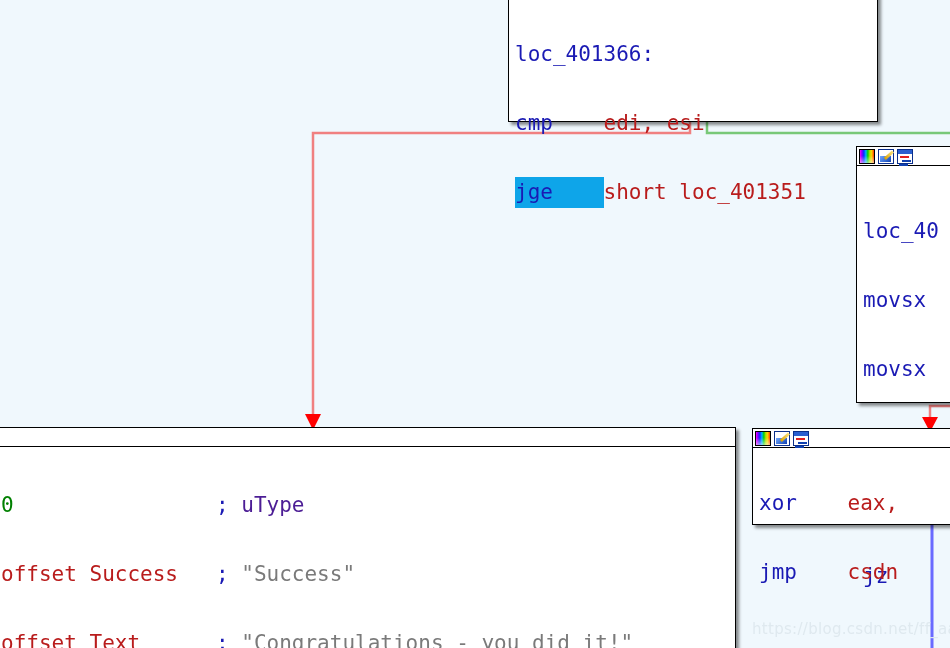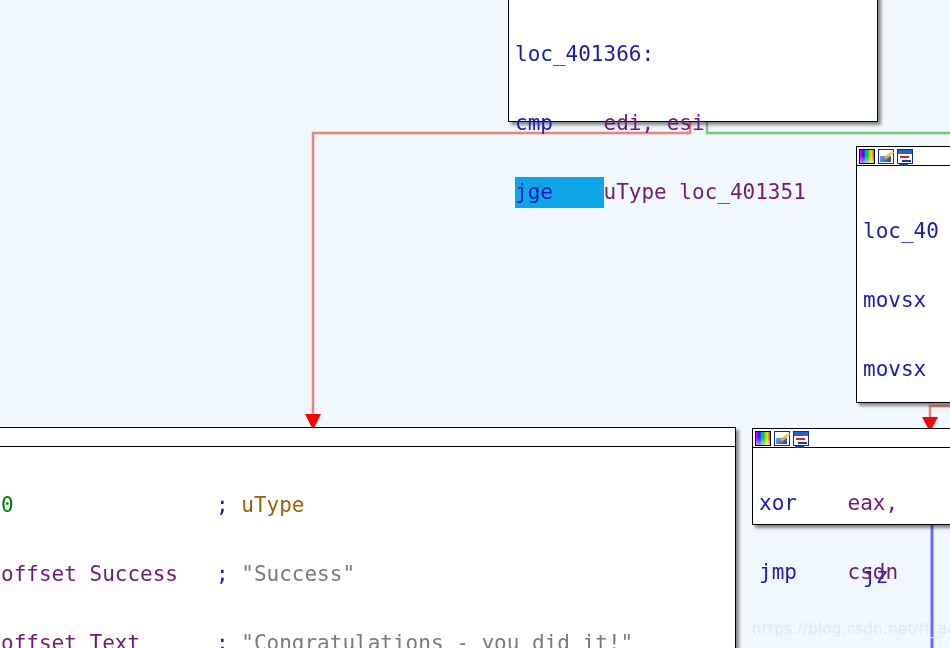--- a/index.html
+++ b/index.html
@@ -124,24 +124,24 @@
   }
   .line {
     font-family: "DejaVu Sans Mono", "Liberation Mono", monospace;
     font-size: 21px;
     line-height: 31px;
     height: 31px;
     color: #1a1ab4;
     white-space: pre;
   }
   .mn   { color: #1a1ab4; }
-  .op   { color: #701a75; }
+  .op   { color: #b91c1c; }
   .lbl  { color: #1a1ab4; }
   .num  { color: #008000; }
-  .api  { color: #a16207; }
+  .api  { color: #4c1d95; }
   .cmt  { color: #7a7a7a; }
   .semi { color: #1a1ab4; }
   .hl   { background: #0ea5e9; }
 
   
   .c-mn { display: inline-block; width: 7.0ch; }
 
   
   #node-top {
     left: 508px; top: -8px;
@@ -196,21 +196,21 @@
     <polyline points="950,406 930,406 930,418" fill="none" stroke="#f08080" stroke-width="2.5"></polyline>
     <polygon points="922,417 938,417 930,432" fill="#ff0000"></polygon>
 
     <line x1="932" y1="524" x2="932" y2="648" stroke="#6a6aff" stroke-width="3"></line>
   </svg>
 
   <div class="node" id="node-top">
     <div class="code">
       <div class="line"><span class="lbl">loc_401366:</span></div>
       <div class="line"><span class="mn c-mn">cmp</span><span class="op">edi, esi</span></div>
-      <div class="line"><span class="mn c-mn hl">jge</span><span class="op">uType loc_401351</span></div>
+      <div class="line"><span class="mn c-mn hl">jge</span><span class="op">short loc_401351</span></div>
     </div>
   </div>
 
   <div class="node" id="node-right">
     <div class="titlebar">
       <span class="tb-icon ico-palette"></span>
       <span class="tb-icon ico-pencil"></span>
       <span class="tb-icon ico-graph"></span>
     </div>
     <div class="code">

